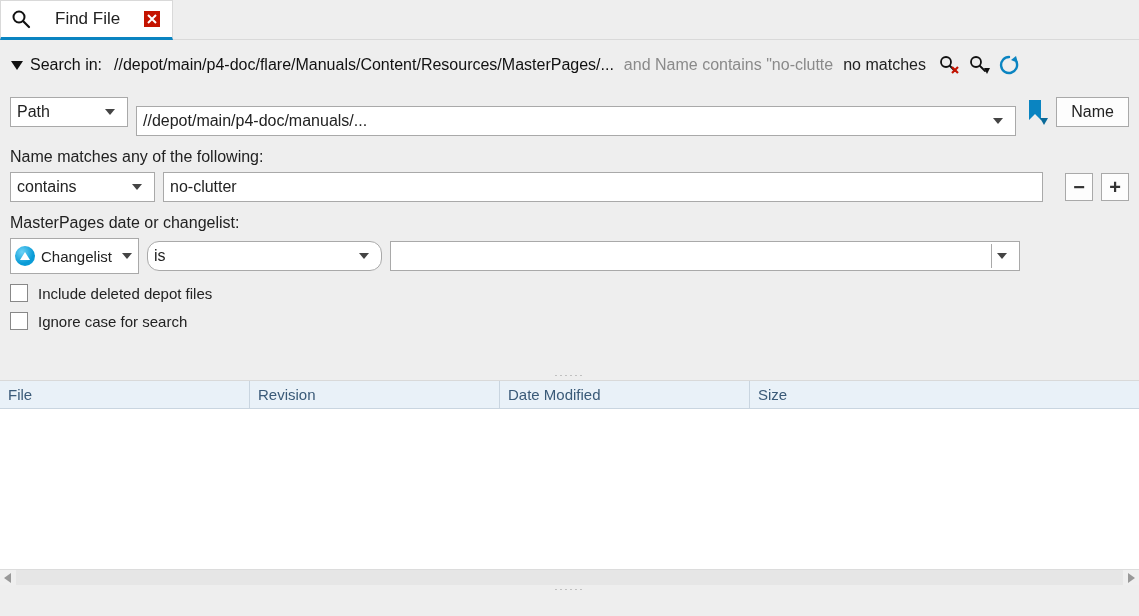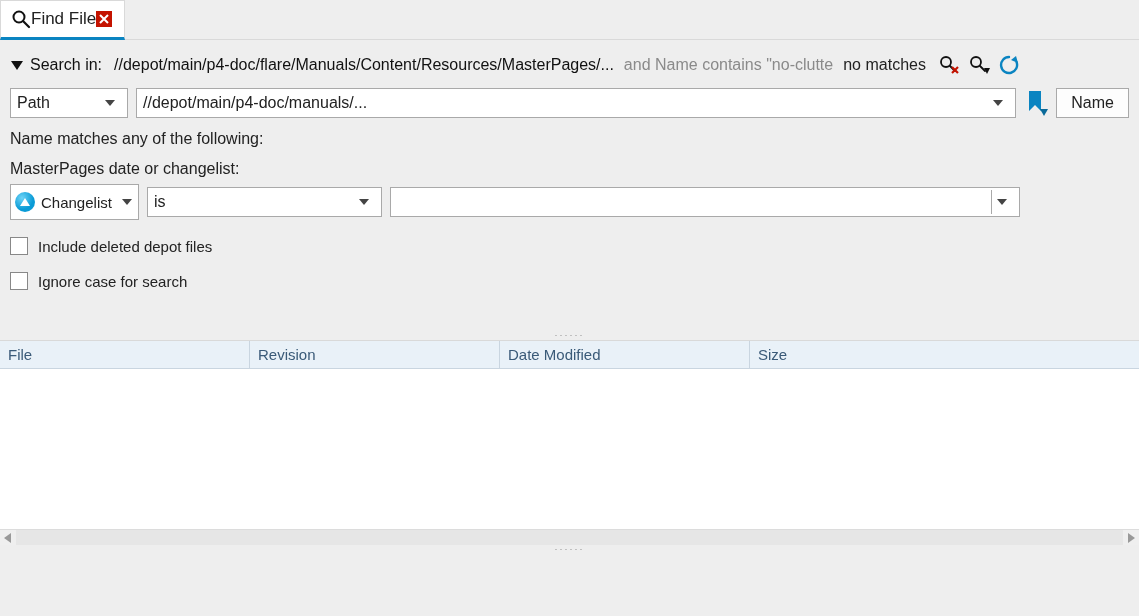--- a/index.html
+++ b/index.html
@@ -23,21 +23,21 @@
     align-items: stretch;
   }
   .tab {
     background: #fff;
     border: 1px solid #d9d9d9;
     border-bottom: 3px solid #0a84c1;
     height: 40px;
     padding: 0 12px 0 10px;
     display: flex;
     align-items: center;
-    gap: 0;
+    gap: 24px;
   }
   .tab .mag svg { display:block; }
   .tab .title { font-size: 17px; color:#222; }
   .close-x {
     width: 16px; height: 16px; background:#c41300; display:flex; align-items:center; justify-content:center;
   }
   .close-x svg { display:block; }
 
   .panel {
     background:#eee;
@@ -97,21 +97,21 @@
 
   .section-label { font-size:16px; color:#222; margin-top:12px; }
 
   .sqbtn {
     width:28px; height:28px;
     background:#fdfdfd; border:1px solid #a9a9a9;
     display:flex; align-items:center; justify-content:center;
     font-size:20px; font-weight:700; color:#333; line-height:1;
   }
 
-  .chk-row { display:flex; align-items:center; gap:10px; margin-top:17px; }
+  .chk-row { display:flex; align-items:center; gap:10px; margin-top:10px; }
   .chk {
     width:18px; height:18px; border:1px solid #888; background:#fff;
   }
 
   .changelist-pill {
     height:36px; border:1px solid #a9a9a9; background:#fff;
     display:flex; align-items:center; gap:6px; padding:0 6px 0 4px;
   }
   .cl-icon {
     width:20px; height:20px; border-radius:50%;
@@ -222,47 +222,59 @@
     </span>
   </div>
 
   <div class="row">
     <div class="combo" style="width:118px;">
       <span style="flex:1">Path</span>
       <span class="dd">
           <span class="tri-down"></span>
         </span>
     </div>
-    <div class="combo" style="flex:1;">
+    <div class="combo" style="flex:1;margin-top:18px;">
       <input class="text" type="text" value="//depot/main/p4-doc/manuals/..." style="">
       <span class="dd">
           <span class="tri-down"></span>
         </span>
     </div>
     <span class="bookmark">
       <svg width="24" height="28" viewBox="0 0 24 28">
           <path d="M5 2 H17 V22 L11 16 L5 22 Z" fill="#0a84c1"></path>
           <polygon points="16,20 24,20 20,27" fill="#0a6a99"></polygon>
         </svg>
     </span>
     <div class="btn">
         <span>Name</span>
       </div>
   </div>
 
   <div class="section-label">Name matches any of the following:</div>
+  <div class="row">
+    <div class="combo" style="width:145px;">
+      <span style="flex:1">contains</span>
+      <span class="dd">
+          <span class="tri-down"></span>
+        </span>
+    </div>
+    <input type="text" style="flex: 1 1 0%;" value="no-clutter">
+    <div style="width:6px"></div>
+    <div class="sqbtn">−</div>
+    <div class="sqbtn">+</div>
+  </div>
 
   <div class="section-label">MasterPages date or changelist:</div>
   <div class="row">
     <div class="changelist-pill">
       <span class="cl-icon"></span>
       <span>Changelist</span>
       <span class="tri-down" style="margin-left:4px"></span>
     </div>
-    <div class="combo" style="width:235px;">
+    <div class="combo" style="width:235px;border-radius:12px;">
       <span style="flex:1">is</span>
       <span class="dd">
           <span class="tri-down"></span>
         </span>
     </div>
     <div class="combo" style="flex:1; max-width:630px;">
       <input class="text" type="text" value="" style="">
       <span class="dd" style="border-left:1px solid #a9a9a9">
           <span class="tri-down"></span>
         </span>

